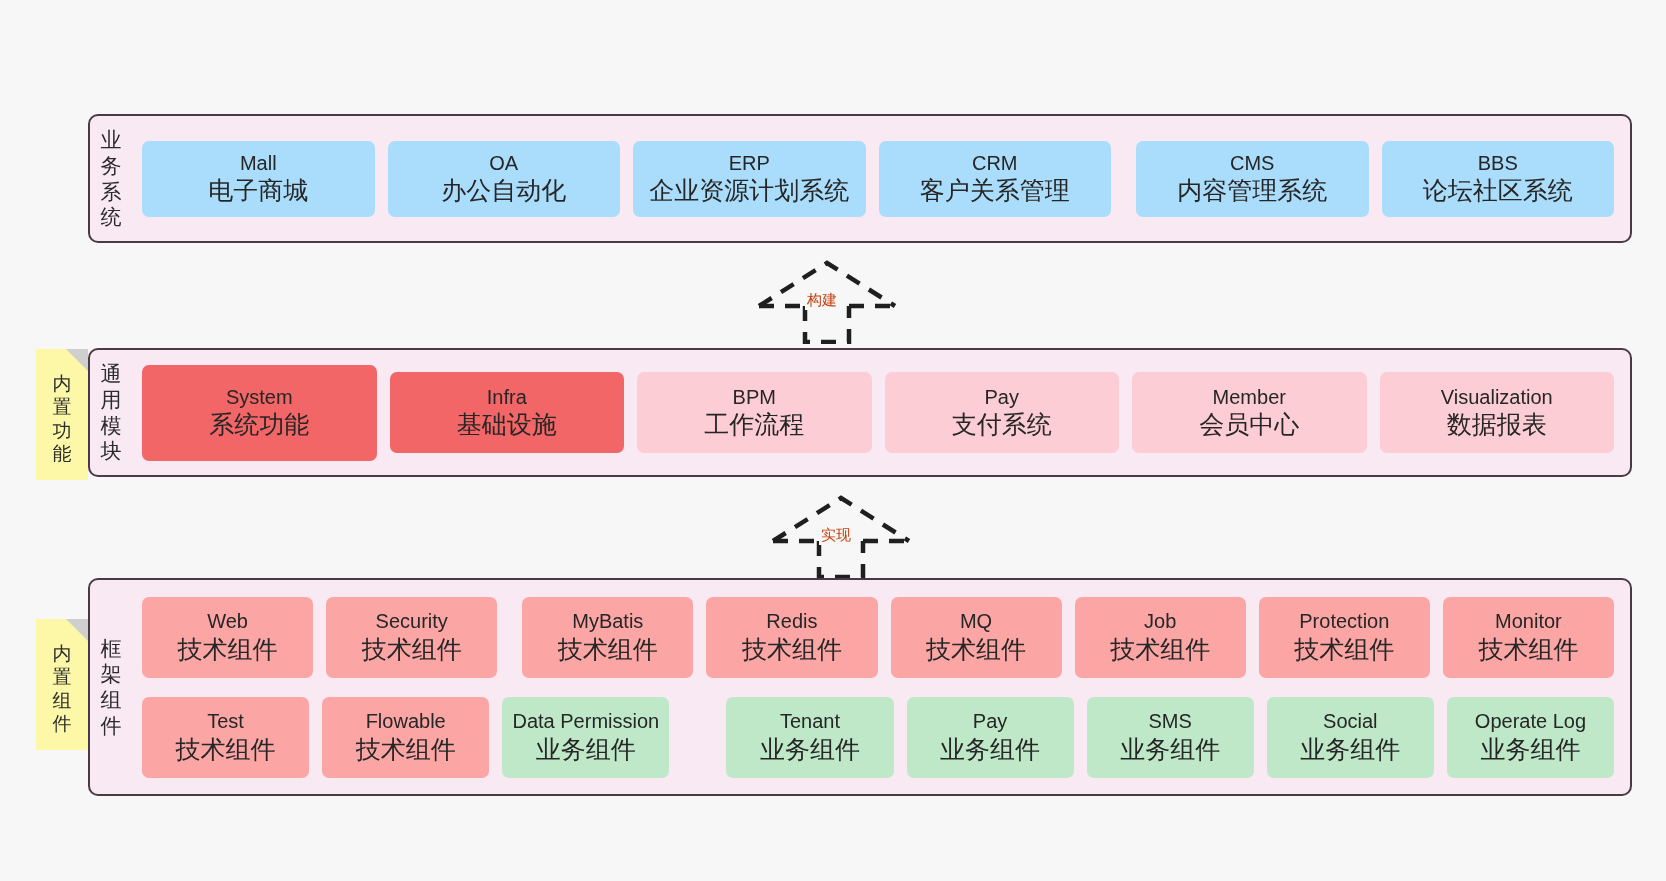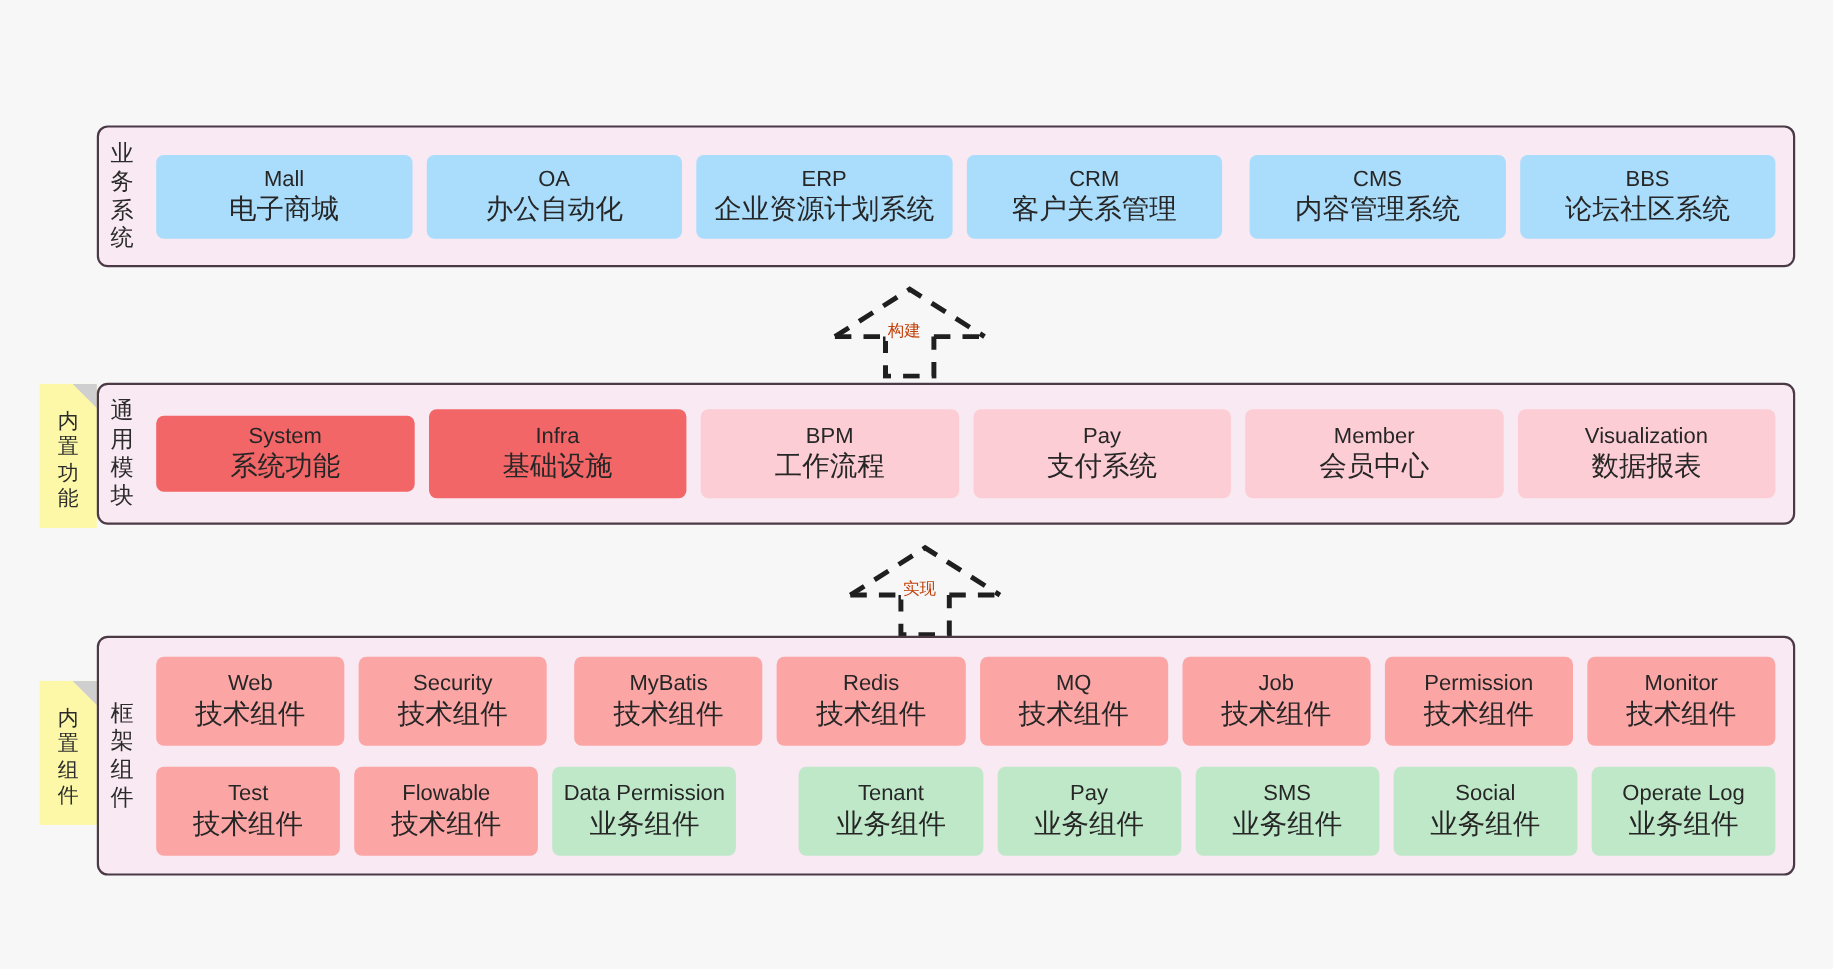--- a/index.html
+++ b/index.html
@@ -195,21 +195,21 @@
   </div>
 
   <div class="layer" id="layer-common" style="left:88px; top:348px; width:1544px; height:129px;">
     <div class="layer-title">
       <span>通</span>
       <span>用</span>
       <span>模</span>
       <span>块</span>
     </div>
     <div class="boxes">
-      <div class="node c-red-strong" style="height:69px;">
+      <div class="node c-red-strong" style="height:96px;">
         <div class="t1">System</div>
         <div class="t2">系统功能</div>
       </div>
       <div class="node c-red-strong" style="height:81px;">
         <div class="t1">Infra</div>
         <div class="t2">基础设施</div>
       </div>
       <div class="node c-red-light" style="height:81px;">
         <div class="t1">BPM</div>
         <div class="t2">工作流程</div>
@@ -275,21 +275,21 @@
         </div>
         <div class="node c-green-strong" style="height:81px;">
           <div class="t1">MQ</div>
           <div class="t2">技术组件</div>
         </div>
         <div class="node c-green-strong" style="height:81px;">
           <div class="t1">Job</div>
           <div class="t2">技术组件</div>
         </div>
         <div class="node c-green-strong" style="height:81px;">
-          <div class="t1">Permission</div>
+          <div class="t1">Protection</div>
           <div class="t2">技术组件</div>
         </div>
         <div class="node c-green-strong" style="height:81px;">
           <div class="t1">Monitor</div>
           <div class="t2">技术组件</div>
         </div>
       </div>
 
       <div class="row">
         <div class="node c-green-strong" style="height:81px;">

